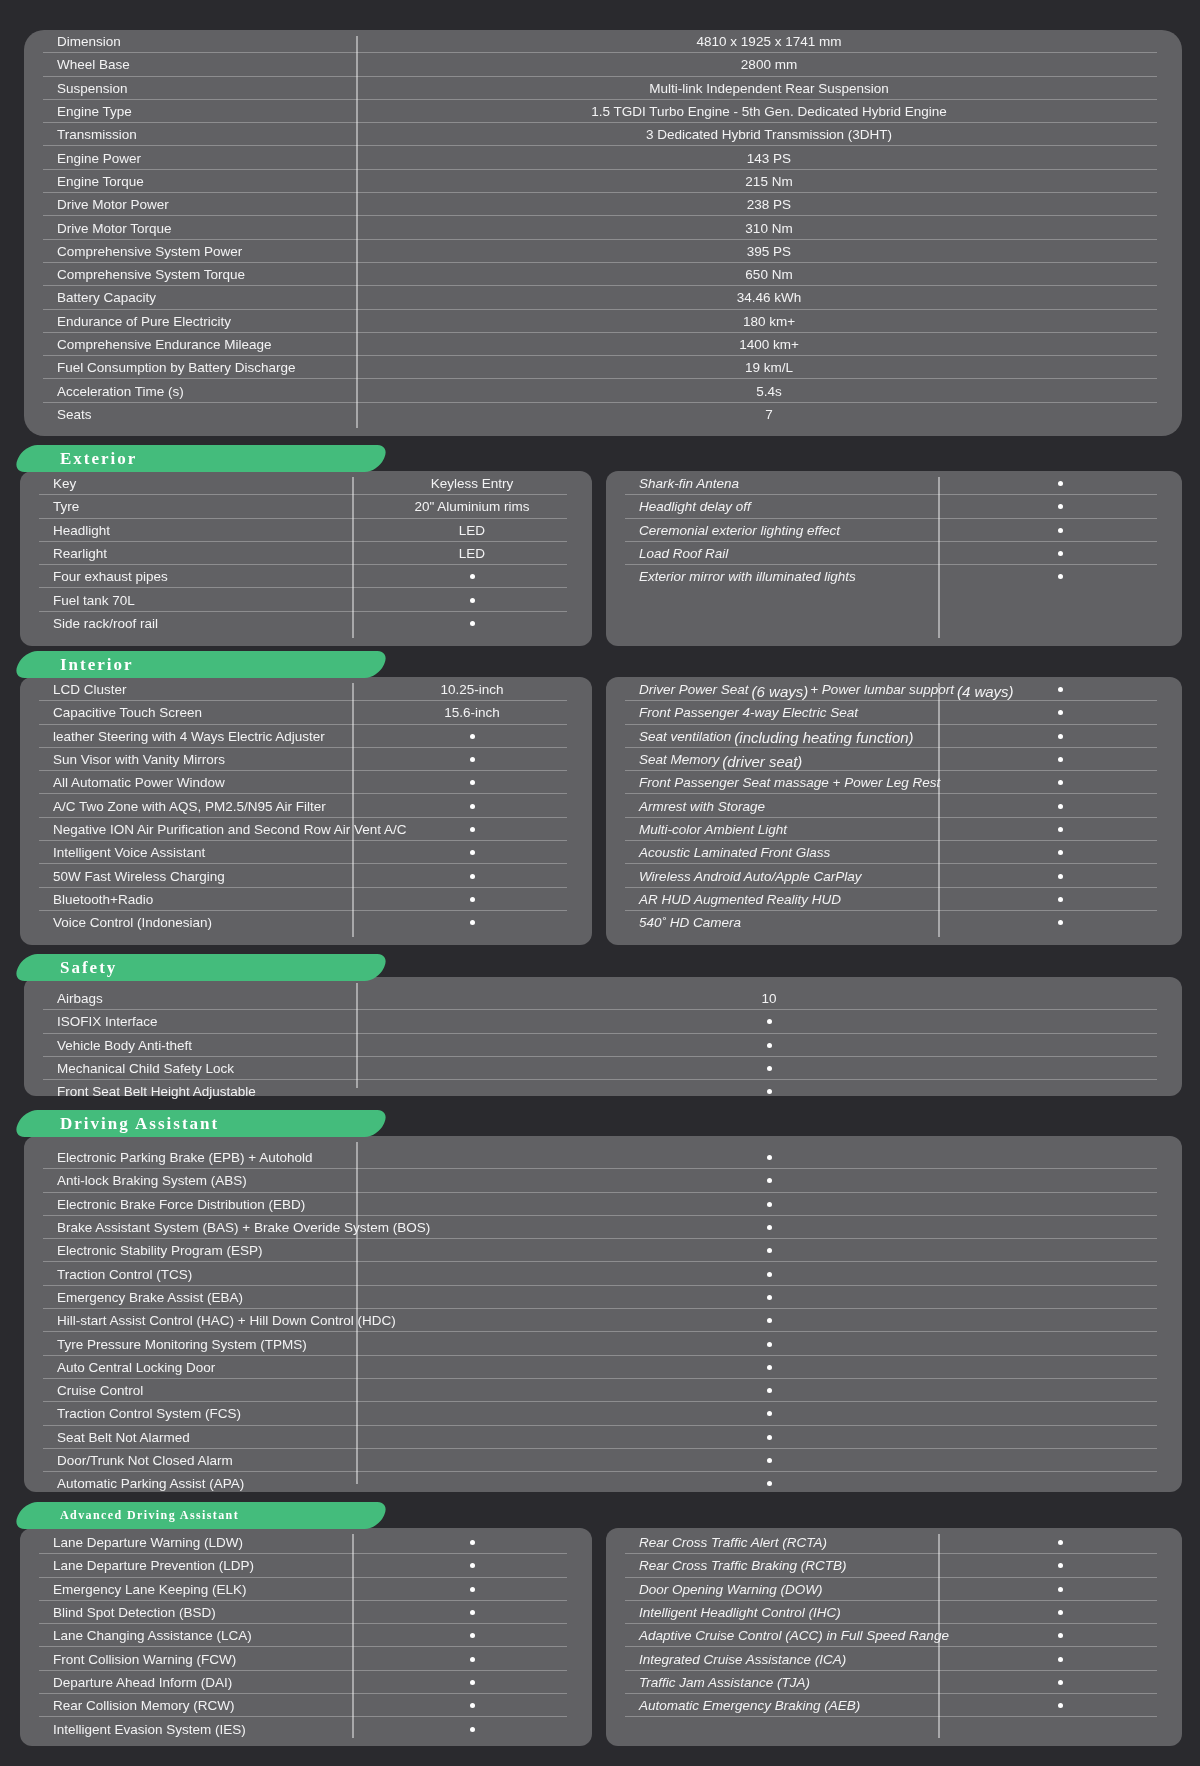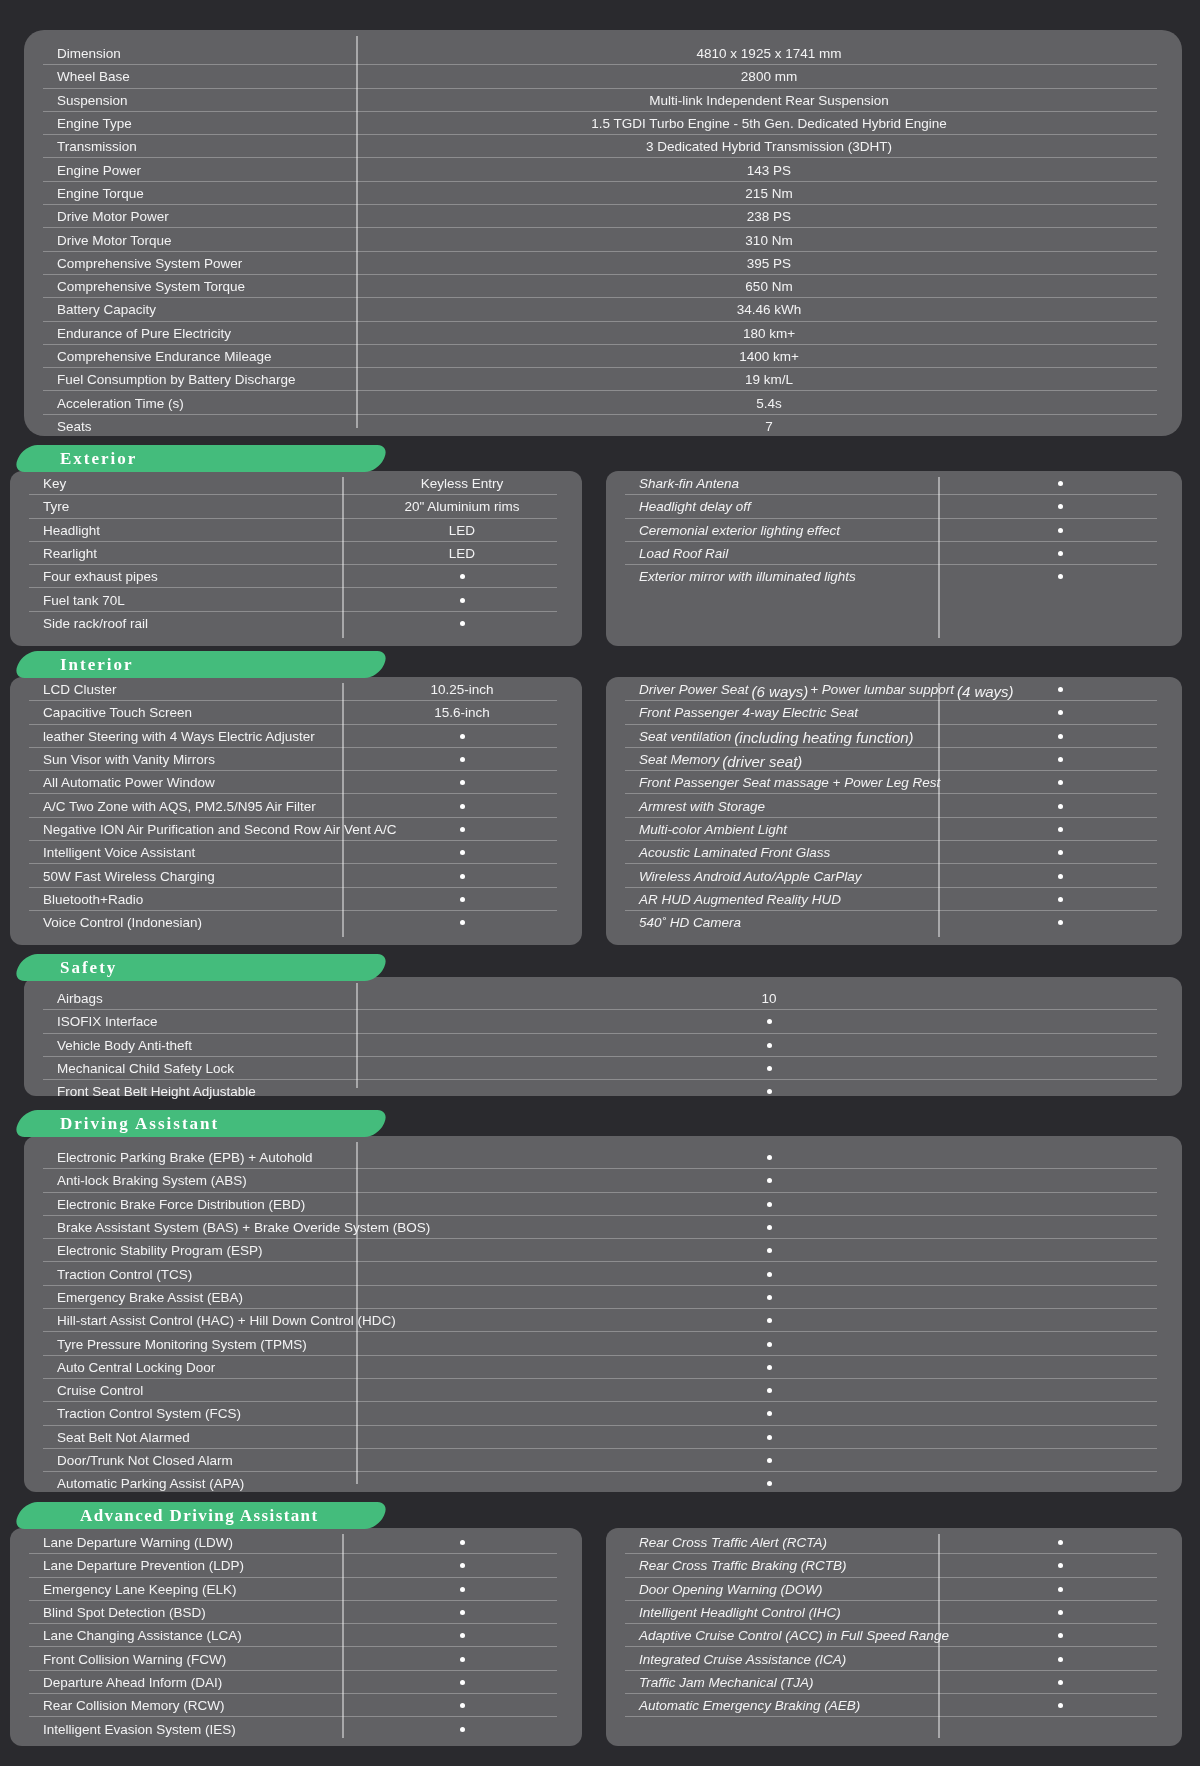--- a/index.html
+++ b/index.html
@@ -1,40 +1,40 @@
 <!DOCTYPE html>
 <html><head>
 <meta charset="utf-8">
 <style>
   html,body{margin:0;padding:0;background:#222226;}
   #page{position:relative;width:1200px;height:1766px;background:#2a2a2e;overflow:hidden;
         font-family:"Liberation Sans",sans-serif;-webkit-font-smoothing:antialiased;}
   .card{position:absolute;background:#616164;border-radius:12px;box-sizing:border-box;}
-  #top-card{left:24px;top:30px;width:1158px;height:406px;border-radius:20px;padding-top:12px;}
+  #top-card{left:24px;top:30px;width:1158px;height:406px;border-radius:20px;padding-top:0;}
   .card.full{left:24px;width:1158px;}
-  .card.left{left:10px;width:572px;}
+  .card.left{left:20px;width:572px;}
   .card.right{left:606px;width:576px;font-style:italic;}
   
   #sec-exterior .card{top:471px;height:175px;padding-top:1px;}
   #sec-interior .card{top:677px;height:268px;padding-top:1px;}
   #sec-safety   .card{top:977px;height:119px;padding-top:10px;}
   #sec-driving  .card{top:1136px;height:356px;padding-top:10px;}
   #sec-advanced .card{top:1528px;height:218px;padding-top:3px;}
   #sec-exterior .ribbon{top:445px;}
   #sec-interior .ribbon{top:651px;}
   #sec-safety   .ribbon{top:954px;}
   #sec-driving  .ribbon{top:1110px;}
   #sec-advanced .ribbon{top:1502px;}
   
   .ribbon{position:absolute;left:0;width:420px;height:27px;z-index:5;}
   .ribbon-bg{position:absolute;left:18px;top:0;width:366px;height:27px;background:#44bc7c;
              transform:skewX(-25deg);border-radius:13px;}
   .ribbon-label{position:absolute;left:60px;top:0;height:27px;line-height:27px;color:#ffffff;
                 font-size:17px;font-weight:bold;letter-spacing:2px;white-space:nowrap;font-family:Liberation Serif, serif;}
-  #sec-advanced .ribbon-label{font-size:17px;letter-spacing:1.4px;margin-left:20px;}
+  #sec-advanced .ribbon-label{font-size:12px;letter-spacing:1.4px;}
   
   .rows{position:relative;}
   .row{position:relative;height:23.3px;}
   .rows .row:not(:last-child)::after{content:"";position:absolute;left:19px;right:25px;bottom:0;
         height:1px;background:rgba(255,255,255,0.28);}
   .rows.divider-last .row:last-child::after{content:"";position:absolute;left:19px;right:25px;bottom:0;
         height:1px;background:rgba(255,255,255,0.28);}
   .row-label{position:absolute;left:33px;right:auto;top:0;height:100%;display:flex;align-items:center;
         color:#f3f3f4;font-size:13.5px;white-space:nowrap;}
   .row-label .sm{font-size:15px;margin:3px 2px 0 3px;}
@@ -598,21 +598,21 @@
               <span class="dot"></span>
             </div>
           </div>
           <div class="row">
             <div class="row-label">Integrated Cruise Assistance (ICA)</div>
             <div class="row-value">
               <span class="dot"></span>
             </div>
           </div>
           <div class="row">
-            <div class="row-label">Traffic Jam Mechanical (TJA)</div>
+            <div class="row-label">Traffic Jam Assistance (TJA)</div>
             <div class="row-value">
               <span class="dot"></span>
             </div>
           </div>
           <div class="row">
             <div class="row-label">Automatic Emergency Braking (AEB)</div>
             <div class="row-value">
               <span class="dot"></span>
             </div>
           </div>

